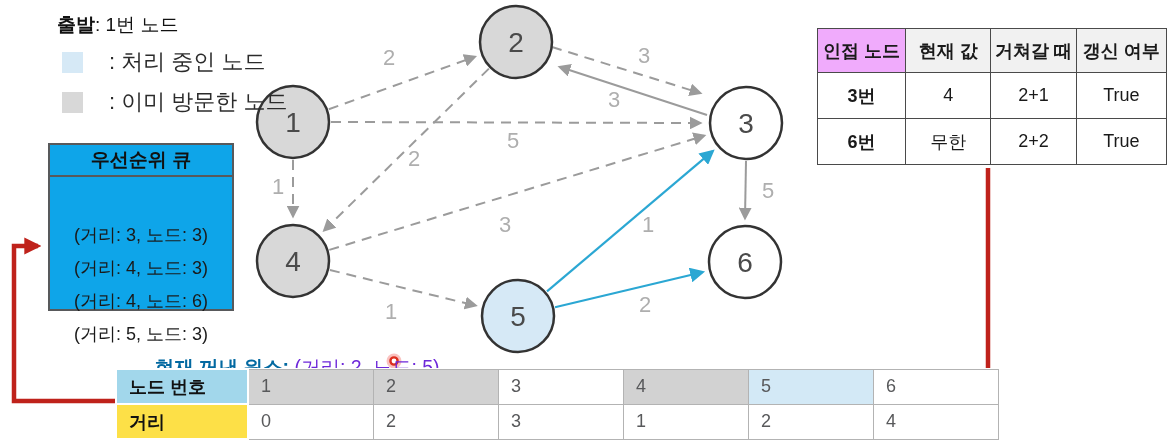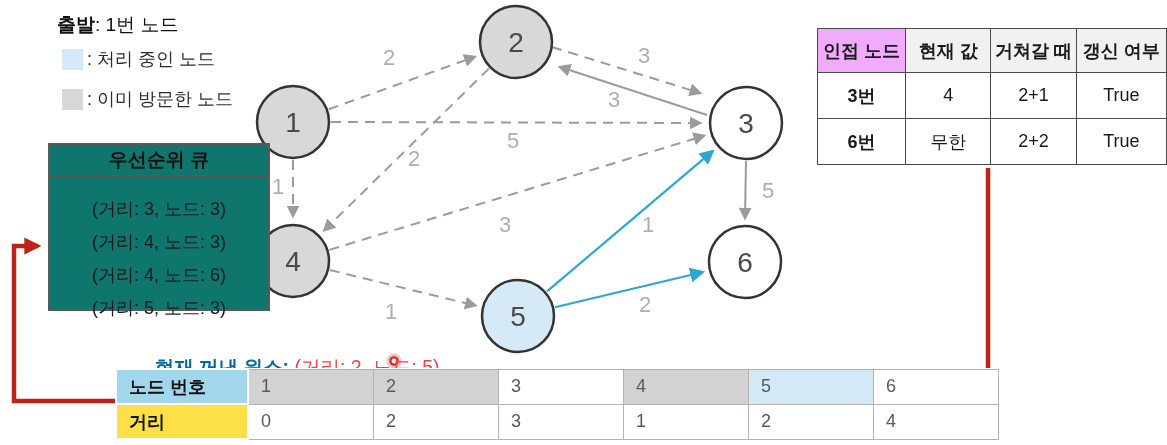--- a/index.html
+++ b/index.html
@@ -3,43 +3,43 @@
 <meta charset="utf-8">
 <style>
   html,body{margin:0;padding:0;background:#fff;}
   .canvas{position:relative;width:1167px;height:445px;background:#ffffff;overflow:hidden;
           font-family:"Liberation Sans","DejaVu Sans",sans-serif;}
   .abs{position:absolute;}
 
   
   .start-line{left:57px;top:12px;font-size:19px;color:#111;}
   .start-line .b{font-weight:bold;}
-  .legend-item{display:flex;align-items:center;gap:4px;font-size:18px;color:#2b2b2b;left:62px;}
+  .legend-item{display:flex;align-items:center;gap:26px;font-size:22px;color:#2b2b2b;left:62px;}
   .legend-item .swatch{width:21px;height:21px;flex:0 0 auto;}
 
   
-  .queue-box{left:48px;top:143px;width:222px;height:168px;border:2px solid #58595b;
-             background:#0f766e;box-sizing:border-box;}
+  .queue-box{left:48px;top:143px;width:186px;height:168px;border:2px solid #58595b;
+             background:#0ea5e9;box-sizing:border-box;}
   .queue-title{height:30px;line-height:30px;text-align:center;font-weight:bold;font-size:19px;
                color:#111;border-bottom:2px solid #58595b;}
   .queue-item{height:33px;line-height:33px;text-align:center;font-size:18px;color:#1a1a1a;}
-  .queue-items{padding-top:16px;}
+  .queue-items{padding-top:2px;margin-top:40px;}
 
   
   .adj-table{position:absolute;left:817px;top:28px;border-collapse:collapse;table-layout:fixed;background:#fff;}
   .adj-table th,.adj-table td{border:1.6px solid #4a4a4a;text-align:center;vertical-align:middle;
        font-size:18px;color:#1a1a1a;padding:0;overflow:hidden;}
   .adj-table th{height:43px;font-weight:bold;}
   .adj-table td{height:45px;font-weight:normal;}
   .adj-table td.first{font-weight:bold;}
 
   
   .current-el{left:133px;top:331px;font-size:19.5px;white-space:pre;}
   .current-label{font-weight:bold;}
-  .current-value{color:#ef4444;}
+  .current-value{color:#6d28d9;}
 
   
   .dist-table{position:absolute;left:115px;top:368px;border-collapse:collapse;table-layout:fixed;background:#fff;}
   .dist-table td{height:33px;font-size:18px;color:#58595b;padding:0 0 0 12px;text-align:left;
        vertical-align:middle;border:1.4px solid #b3b3b3;overflow:hidden;margin-top:48px;}
   .dist-table td.dt-head{font-weight:bold;color:#111;border:2.5px solid #ffffff;}
 </style>
 </head>
 <body>
 

